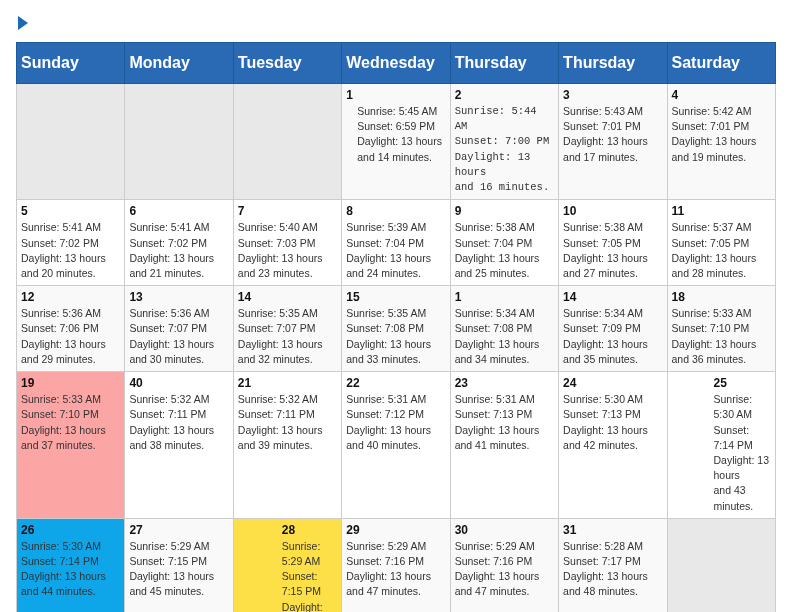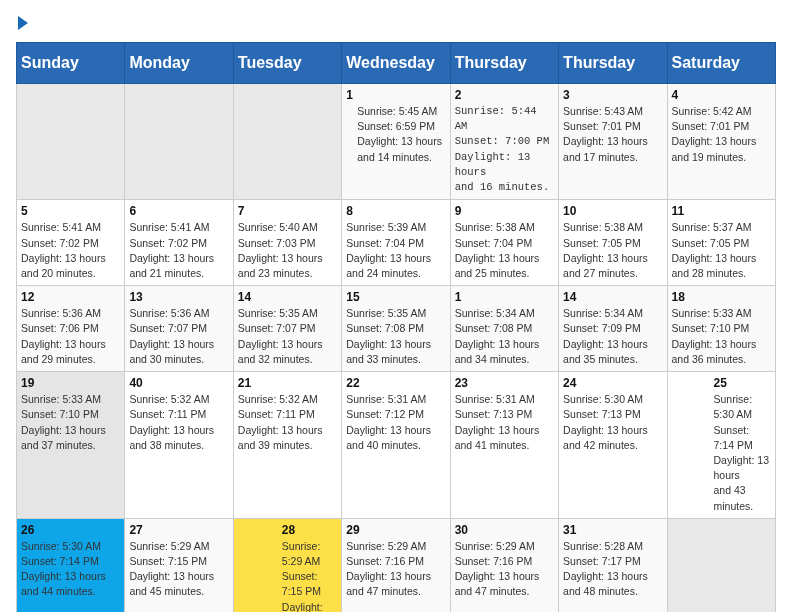--- a/index.html
+++ b/index.html
@@ -259,21 +259,21 @@
         </td>
         <td style="background: rgb(249, 249, 249); margin-left: 28px;">
           <span class="day-num">18</span>
           <div class="day-info" style="white-space: pre-line;">Sunrise: 5:33 AM
 Sunset: 7:10 PM
 Daylight: 13 hours
 and 36 minutes.</div>
         </td>
       </tr>
       <tr>
-        <td style="background: #e5e5e5; margin-top: 42px;">
+        <td style="background: #fca5a5; margin-top: 42px;">
           <span class="day-num">19</span>
           <div class="day-info" style="white-space: pre-line;">Sunrise: 5:33 AM
 Sunset: 7:10 PM
 Daylight: 13 hours
 and 37 minutes.</div>
         </td>
         <td style="background: rgb(255, 255, 255);">
           <span class="day-num">40</span>
           <div class="day-info" style="white-space: pre-line;">Sunrise: 5:32 AM
 Sunset: 7:11 PM

